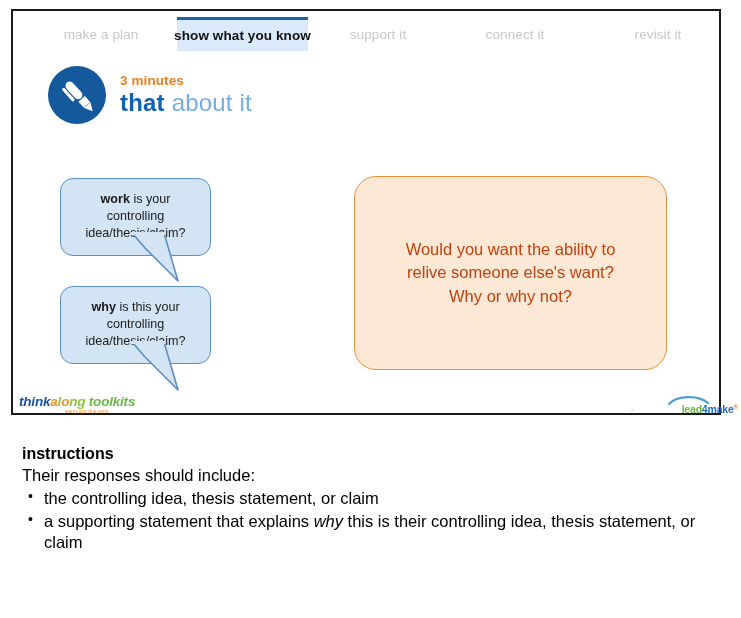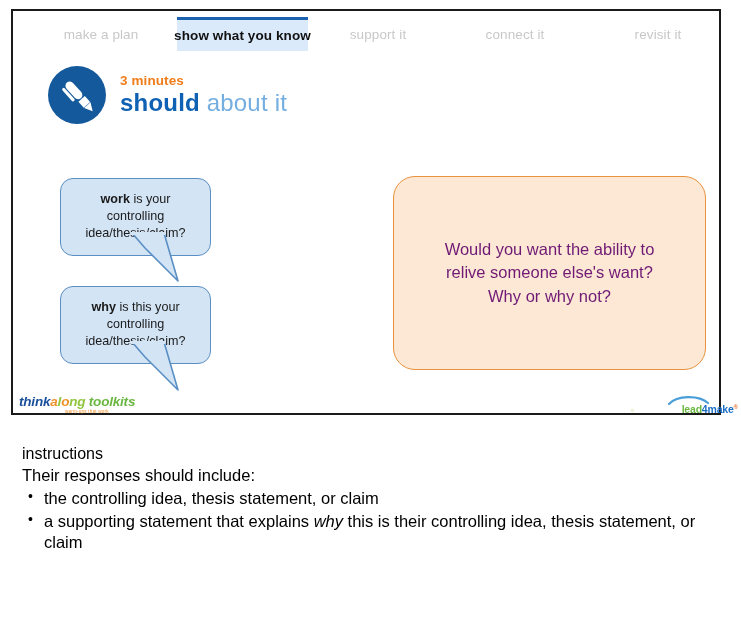--- a/index.html
+++ b/index.html
@@ -136,25 +136,24 @@
     width: 313px;
     height: 194px;
     box-sizing: border-box;
     background: #fce8d5;
     border: 1.6px solid #e8923c;
     border-radius: 22px;
     display: flex;
     align-items: center;
     justify-content: center;
     text-align: center;
-    color: #701a75;
+    color: #c2410c;
     font-size: 16.5px;
     line-height: 1.42;
     padding: 10px 22px;
-    margin-left: 39px;
   }
 
   
   #logo-thinkalong {
     position: absolute;
     left: 6px;
     top: 383px;
     font-size: 13.5px;
     font-weight: bold;
     letter-spacing: -.2px;
@@ -203,21 +202,21 @@
   #instructions {
     position: absolute;
     left: 22px;
     top: 443px;
     width: 700px;
     color: #000000;
     font-size: 16.5px;
     line-height: 1.32;
   }
   #instr-heading {
-    font-weight: normal;
+    font-weight: bold;
     font-size: 16px;
     margin-bottom: 1px;
   }
   #instr-body b { font-weight: bold; }
   #instr-sub { margin-top: 1px; }
   #instr-list {
     list-style: none;
     margin: 1px 0 0 0;
     padding: 0;
   }
@@ -265,21 +264,21 @@
           <rect x="25.5" y="13" width="8.6" height="21" rx="4.3" fill="#ffffff"></rect>
           <rect x="25.5" y="35" width="8.6" height="8" fill="#ffffff"></rect>
           <polygon points="25.5,43.5 34.1,43.5 29.8,51.5" fill="#ffffff"></polygon>
           <rect x="21.3" y="14.5" width="3.1" height="17" rx="1.5" fill="#ffffff"></rect>
         </g>
       </svg>
     </div>
     <div id="title-text">
       <div id="minutes-line">3 minutes</div>
       <div id="action-line">
-        <span id="action-verb">should</span><span id="action-rest"> about it</span>
+        <span id="action-verb">that</span><span id="action-rest"> about it</span>
       </div>
     </div>
   </div>
 
   <div class="bubble" id="bubble-what">
     <b>work</b><span> is your</span><br>
     <span>controlling</span><br>
     <span>idea/thesis/claim?</span>
   </div>
   <svg class="bubble-tail" id="tail-what" viewBox="0 0 62 56">

